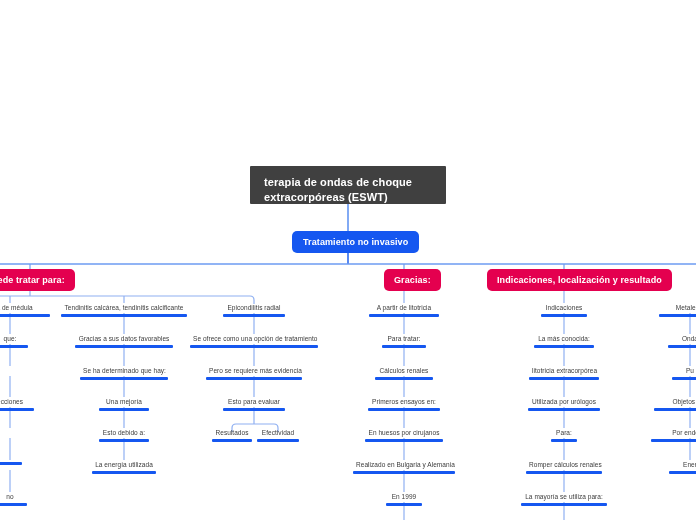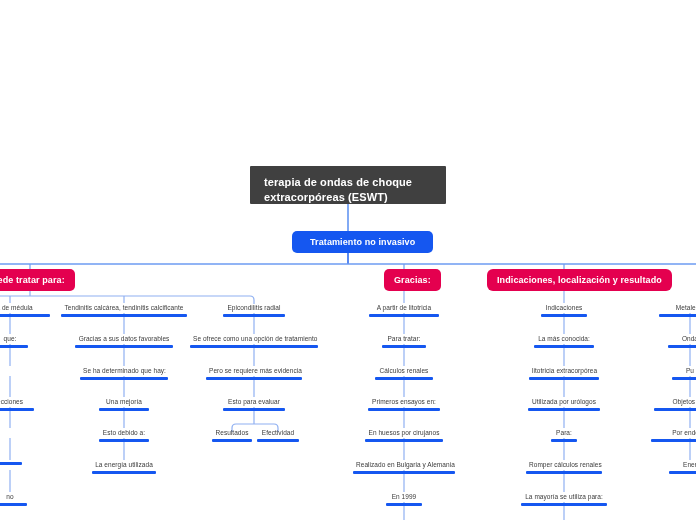--- a/index.html
+++ b/index.html
@@ -47,21 +47,21 @@
   
   .pill-node {
     position: absolute;
     box-sizing: border-box;
     background: #1557F0;
     border-radius: 5px;
     color: #ffffff;
     font-size: 9px;
     font-weight: bold;
     line-height: 12px;
-    padding: 5px 18px;
+    padding: 5px 11px;
     white-space: nowrap;
     letter-spacing: 0.1px;
   }
 
   
   .badge-node {
     position: absolute;
     box-sizing: border-box;
     background: #E4004F;
     border-radius: 5px;
@@ -180,21 +180,21 @@
   </div>
 
   <div class="badge-node" style="left:-18px; top:269px;">
     <span>uede tratar para:</span>
   </div>
 
   <div class="badge-node" style="left:384px; top:269px;">
     <span>Gracias:</span>
   </div>
 
-  <div class="badge-node" style="left:487px; top:269px;border-radius:6px;">
+  <div class="badge-node" style="left:487px; top:269px;">
     <span>Indicaciones, localización y resultado</span>
   </div>
 
   <div class="leaf-node" style="left:10px; top:303px; width:80px;">
     <span class="leaf-label">ema de médula</span>
     <span class="leaf-bar"></span>
   </div>
   <div class="leaf-node" style="left:10px; top:334px; width:36px;">
     <span class="leaf-label">que:</span>
     <span class="leaf-bar"></span>

